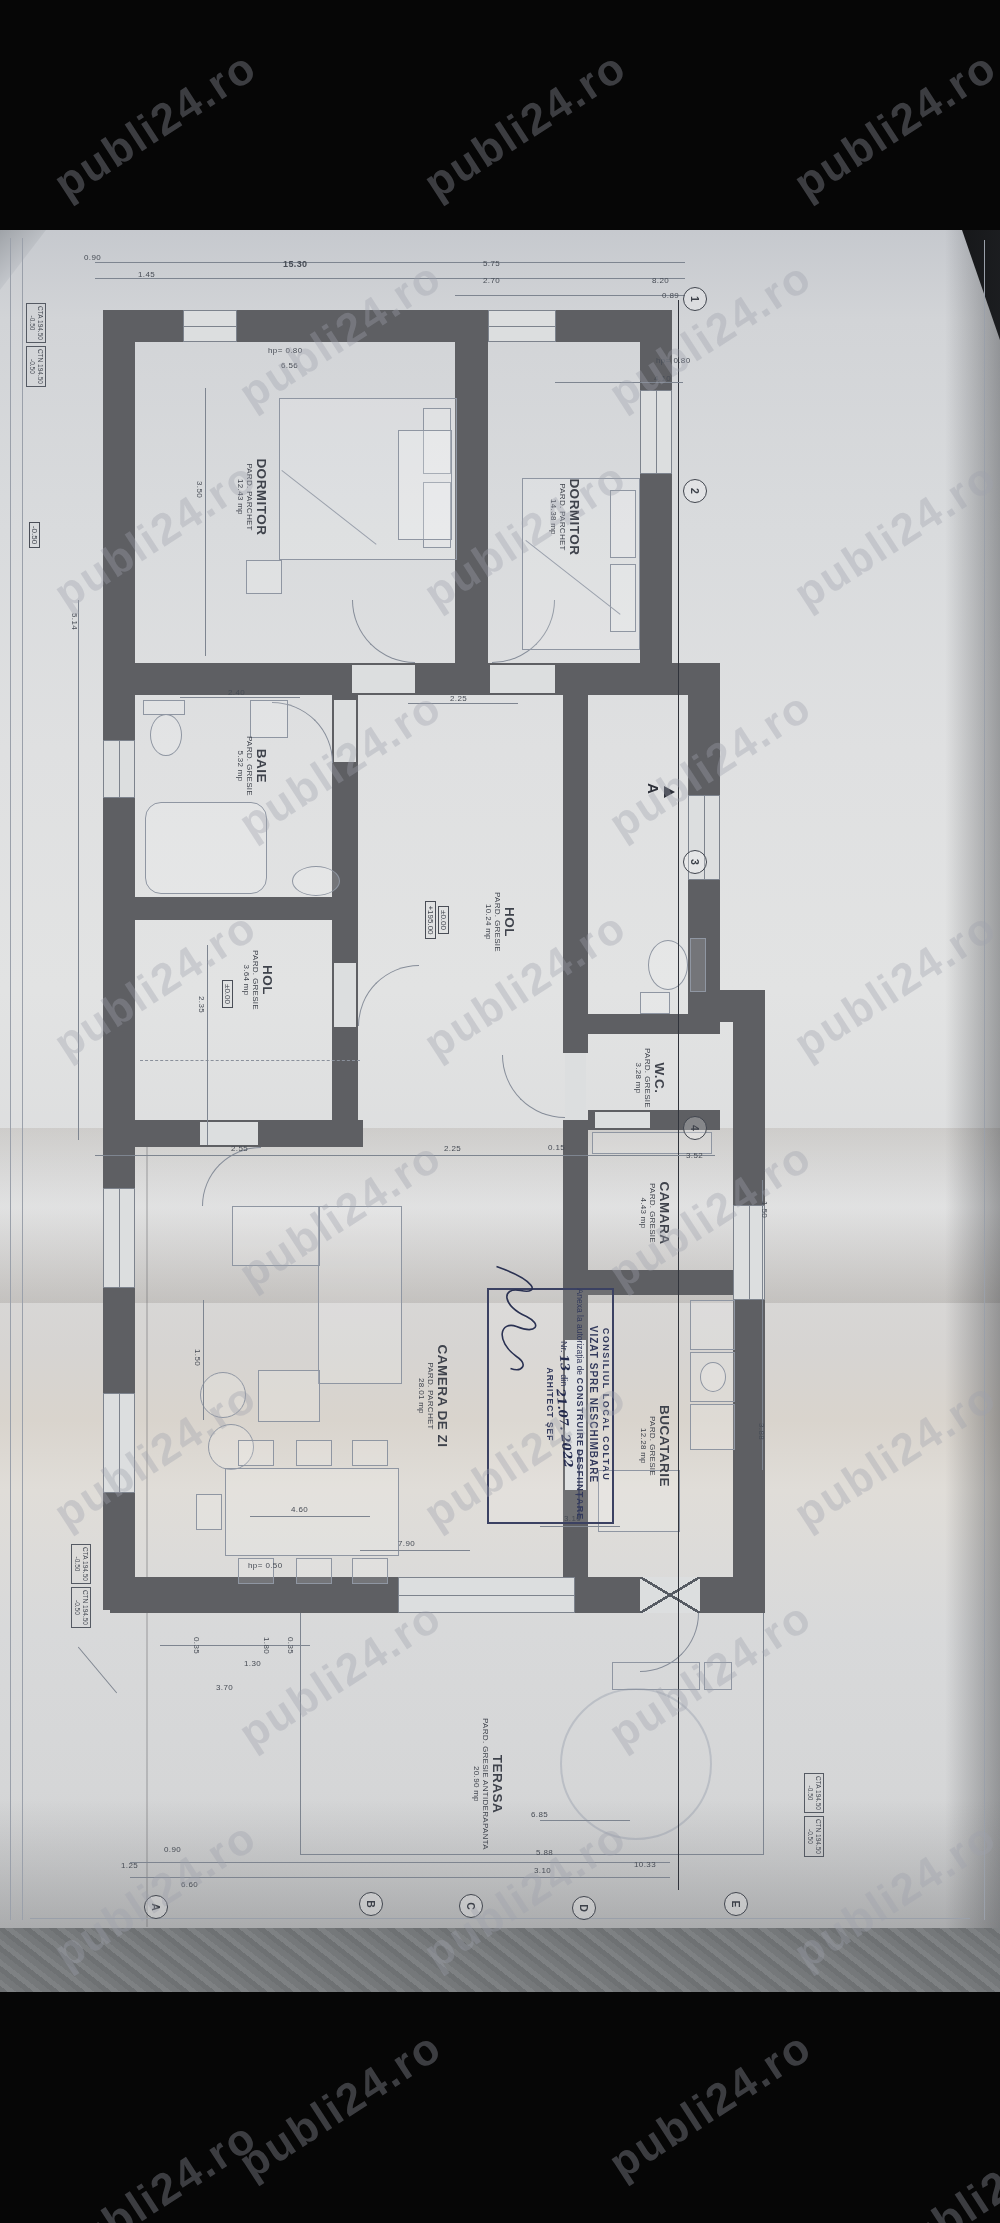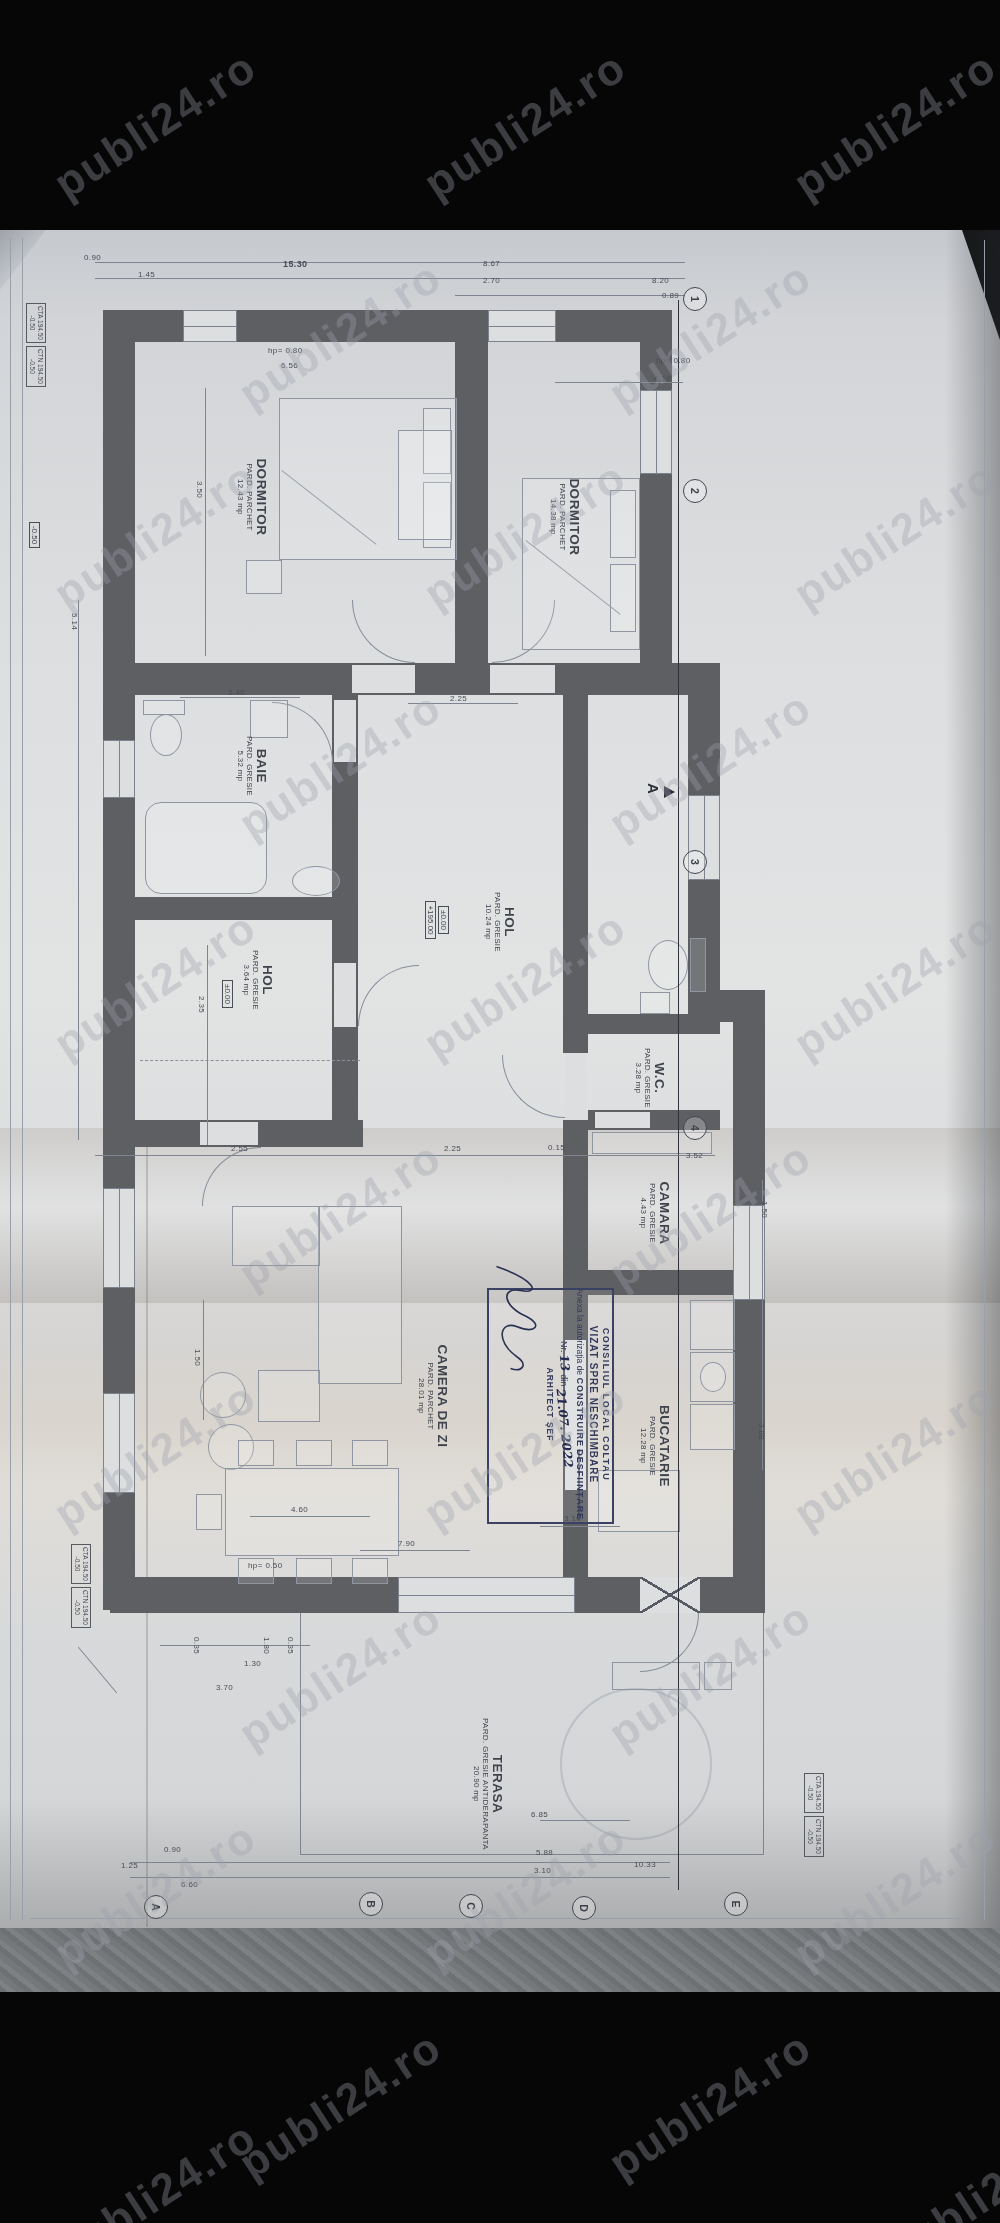--- a/index.html
+++ b/index.html
@@ -337,21 +337,21 @@
   <div class="abs ln" style="left:540px;top:1526px;width:80px;height:1px"></div>
   <div class="abs ln" style="left:160px;top:1645px;width:150px;height:1px"></div>
   <div class="abs ln" style="left:130px;top:1862px;width:540px;height:1px"></div>
   <div class="abs ln" style="left:130px;top:1877px;width:540px;height:1px"></div>
   <div class="abs ln" style="left:762px;top:1180px;width:1px;height:290px"></div>
   <div class="abs ln" style="left:540px;top:1820px;width:90px;height:1px"></div>
 
   <span class="abs dim" style="left:84px;top:253px">0.90</span>
   <span class="abs dim" style="left:138px;top:270px">1.45</span>
   <span class="abs dim" style="left:283px;top:259px;font-size:9px;font-weight:bold">15.30</span>
-  <span class="abs dim" style="left:483px;top:259px">8.67</span>
+  <span class="abs dim" style="left:483px;top:259px">5.75</span>
   <span class="abs dim" style="left:483px;top:276px">2.70</span>
   <span class="abs dim" style="left:652px;top:276px">8.20</span>
   <span class="abs dim" style="left:662px;top:291px">0.89</span>
   <span class="abs dim" style="left:268px;top:346px">hp= 0.80</span>
   <span class="abs dim" style="left:281px;top:361px">6.56</span>
   <span class="abs dim" style="left:656px;top:356px">hp= 0.80</span>
   <span class="abs dim" style="left:654px;top:374px">4.10</span>
   <span class="abs dim dv" style="left:191px;top:485px">3.50</span>
   <span class="abs dim" style="left:228px;top:688px">2.40</span>
   <span class="abs dim" style="left:450px;top:694px">2.25</span>

